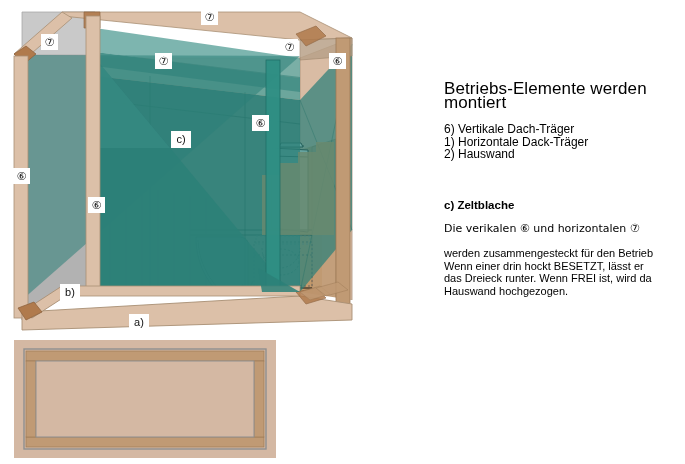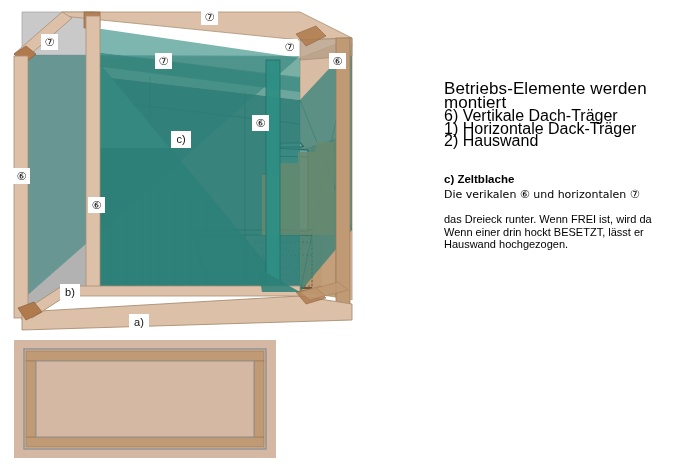--- a/index.html
+++ b/index.html
@@ -4,24 +4,24 @@
 <style>
   html,body{margin:0;padding:0;background:#ffffff;}
   body{width:685px;height:464px;position:relative;overflow:hidden;
        font-family:"Liberation Sans","DejaVu Sans",sans-serif;color:#000;}
 
   #stage{position:absolute;left:0;top:0;width:685px;height:464px;}
 
   
   .txtcol{position:absolute;left:444px;top:82px;width:232px;}
   .h-bold{font-weight:normal;font-size:17px;line-height:14px;letter-spacing:.1px;}
-  .list{font-size:16px;line-height:12.6px;}
+  .list{margin-top:13px;font-size:12px;line-height:12.6px;}
   .list div{white-space:nowrap;}
-  .sub-bold{margin-top:24px;font-weight:bold;font-size:11.5px;line-height:14px;}
-  .lead{margin-top:2px;font-size:11px;line-height:13px;}
+  .sub-bold{margin-top:37px;font-weight:bold;font-size:11.5px;line-height:14px;}
+  .lead{margin-top:10px;font-size:11px;line-height:13px;}
   .para{margin-top:12px;font-size:11px;line-height:12.8px;}
   .para div{white-space:nowrap;}
   .circ{font-family:"DejaVu Sans",sans-serif;font-size:11px;}
 
   
   svg{display:block;}
   
   .chip{position:absolute;background:#fff;border:0;display:flex;
         align-items:center;justify-content:center;
         font-family:"DejaVu Sans",sans-serif;font-size:11px;line-height:1;
@@ -208,20 +208,21 @@
       <div>6) Vertikale Dach-Träger</div>
       <div>1) Horizontale Dack-Träger</div>
       <div>2) Hauswand</div>
     </div>
 
     <div class="sub-bold">c) Zeltblache</div>
 
     <div class="lead circ">Die verikalen ⑥ und horizontalen ⑦</div>
 
     <div class="para">
+      <div>werden zusammengesteckt für den Betrieb</div>
+      <div>Wenn einer drin hockt BESETZT, lässt er</div>
       <div>das Dreieck runter. Wenn FREI ist, wird da</div>
-      <div>Wenn einer drin hockt BESETZT, lässt er</div>
       <div>Hauswand hochgezogen.</div>
     </div>
 
   </div>
 
 </div>
 
 </body></html>

